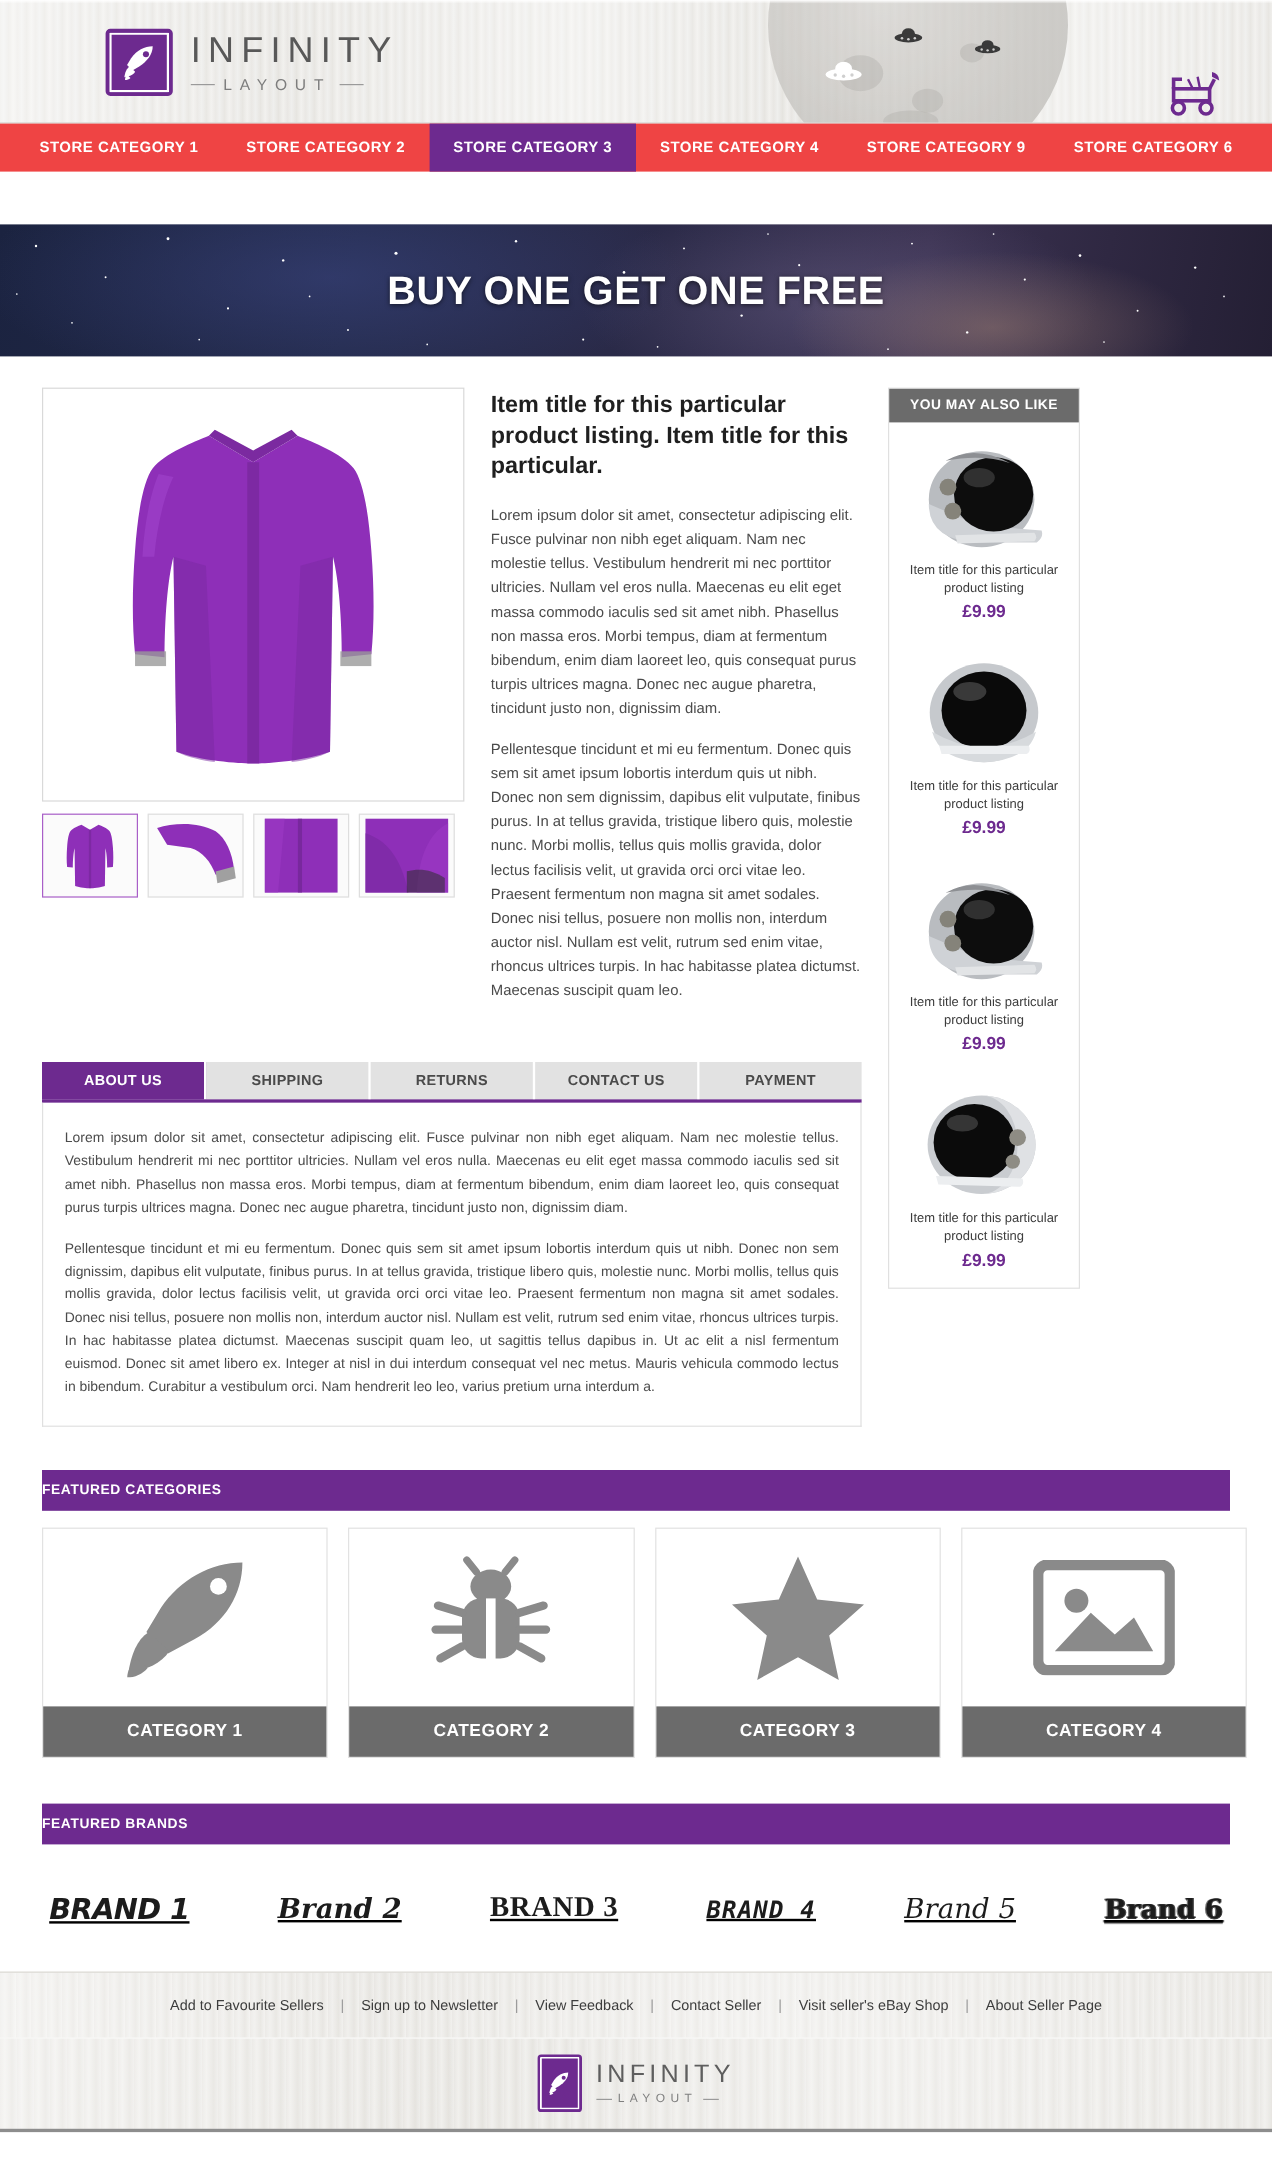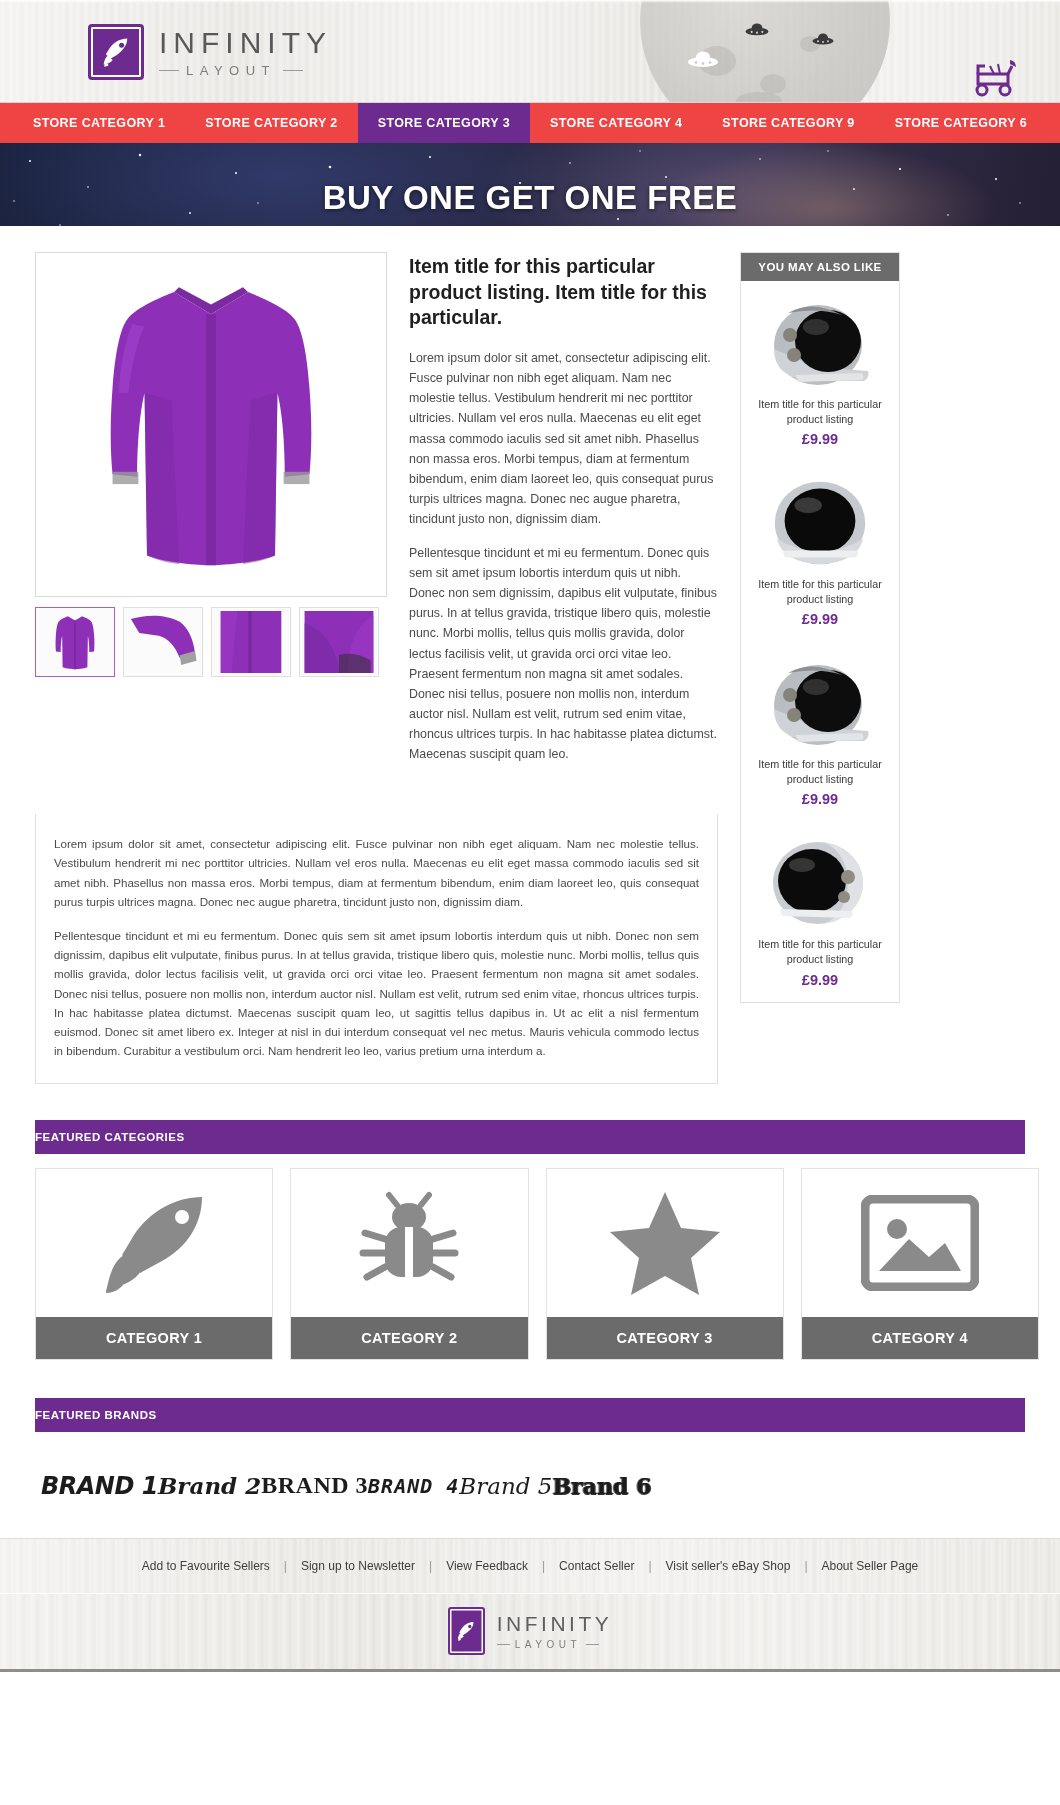--- a/index.html
+++ b/index.html
@@ -101,28 +101,29 @@
     padding: 0 20px;
     height: 40px;
     line-height: 40px;
     white-space: nowrap;
     cursor: pointer;
   }
   .nav-item.active { background: #6d2a8f; }
 
   
   .banner {
-    height: 83px;
+    height: 110px;
     position: relative;
     overflow: hidden;
     background:
       radial-gradient(ellipse 240px 90px at 78% 78%, rgba(150,120,110,.55), rgba(0,0,0,0) 70%),
       radial-gradient(ellipse 300px 120px at 66% 58%, rgba(120,110,150,.4), rgba(0,0,0,0) 72%),
       radial-gradient(ellipse 420px 140px at 26% 40%, rgba(60,70,130,.55), rgba(0,0,0,0) 70%),
       linear-gradient(100deg, #1b2340 0%, #232a4a 28%, #2b2a48 52%, #3a3150 72%, #241f34 100%);
+    margin-top: 44px;
   }
   .stars { position: absolute; inset: 0; }
   .banner-text {
     position: relative;
     text-align: center;
     line-height: 110px;
     color: #ffffff;
     font-size: 33px;
     font-weight: bold;
     letter-spacing: .5px;
@@ -288,22 +289,23 @@
     font-weight: bold;
     letter-spacing: .4px;
   }
 
   
   .brands {
     margin: 18px 35px 0 35px;
     height: 72px;
     display: flex;
     align-items: center;
-    justify-content: flex-start;
+    justify-content: space-between;
     padding: 0 6px;
+    text-decoration: underline;
   }
   .brand {
     color: #1c1c1c;
     white-space: nowrap;
     cursor: pointer;
   }
   .brand-1 { font-family: "DejaVu Sans", sans-serif; font-weight: bold; font-style: italic; font-size: 24px; letter-spacing: -.5px; }
   .brand-2 { font-family: "DejaVu Serif", serif; font-weight: bold; font-style: italic; font-size: 23px; }
   .brand-3 { font-family: "Liberation Serif", serif; font-weight: bold; font-size: 24px; letter-spacing: .5px; }
   .brand-4 { font-family: "DejaVu Sans Mono", monospace; font-weight: bold; font-style: italic; font-size: 20px; letter-spacing: 1px; }
@@ -535,20 +537,27 @@
         </div>
 
         <div class="product-info">
           <div class="product-title">Item title for this particular product listing. Item title for this particular.</div>
           <div class="product-para">Lorem ipsum dolor sit amet, consectetur adipiscing elit. Fusce pulvinar non nibh eget aliquam. Nam nec molestie tellus. Vestibulum hendrerit mi nec porttitor ultricies. Nullam vel eros nulla. Maecenas eu elit eget massa commodo iaculis sed sit amet nibh. Phasellus non massa eros. Morbi tempus, diam at fermentum bibendum, enim diam laoreet leo, quis consequat purus turpis ultrices magna. Donec nec augue pharetra, tincidunt justo non, dignissim diam.</div>
           <div class="product-para">Pellentesque tincidunt et mi eu fermentum. Donec quis sem sit amet ipsum lobortis interdum quis ut nibh. Donec non sem dignissim, dapibus elit vulputate, finibus purus. In at tellus gravida, tristique libero quis, molestie nunc. Morbi mollis, tellus quis mollis gravida, dolor lectus facilisis velit, ut gravida orci orci vitae leo. Praesent fermentum non magna sit amet sodales. Donec nisi tellus, posuere non mollis non, interdum auctor nisl. Nullam est velit, rutrum sed enim vitae, rhoncus ultrices turpis. In hac habitasse platea dictumst. Maecenas suscipit quam leo.</div>
         </div>
       </div>
 
       <div class="tabs-block">
+        <div class="tabs">
+          <div class="tab active">ABOUT US</div>
+          <div class="tab">SHIPPING</div>
+          <div class="tab">RETURNS</div>
+          <div class="tab">CONTACT US</div>
+          <div class="tab">PAYMENT</div>
+        </div>
         <div class="tab-panel">
           <p>Lorem ipsum dolor sit amet, consectetur adipiscing elit. Fusce pulvinar non nibh eget aliquam. Nam nec molestie tellus. Vestibulum hendrerit mi nec porttitor ultricies. Nullam vel eros nulla. Maecenas eu elit eget massa commodo iaculis sed sit amet nibh. Phasellus non massa eros. Morbi tempus, diam at fermentum bibendum, enim diam laoreet leo, quis consequat purus turpis ultrices magna. Donec nec augue pharetra, tincidunt justo non, dignissim diam.</p>
           <p>Pellentesque tincidunt et mi eu fermentum. Donec quis sem sit amet ipsum lobortis interdum quis ut nibh. Donec non sem dignissim, dapibus elit vulputate, finibus purus. In at tellus gravida, tristique libero quis, molestie nunc. Morbi mollis, tellus quis mollis gravida, dolor lectus facilisis velit, ut gravida orci orci vitae leo. Praesent fermentum non magna sit amet sodales. Donec nisi tellus, posuere non mollis non, interdum auctor nisl. Nullam est velit, rutrum sed enim vitae, rhoncus ultrices turpis. In hac habitasse platea dictumst. Maecenas suscipit quam leo, ut sagittis tellus dapibus in. Ut ac elit a nisl fermentum euismod. Donec sit amet libero ex. Integer at nisl in dui interdum consequat vel nec metus. Mauris vehicula commodo lectus in bibendum. Curabitur a vestibulum orci. Nam hendrerit leo leo, varius pretium urna interdum a.</p>
         </div>
       </div>
     </div>
 
     <div class="sidebar">
       <div class="sidebar-head">YOU MAY ALSO LIKE</div>
 

